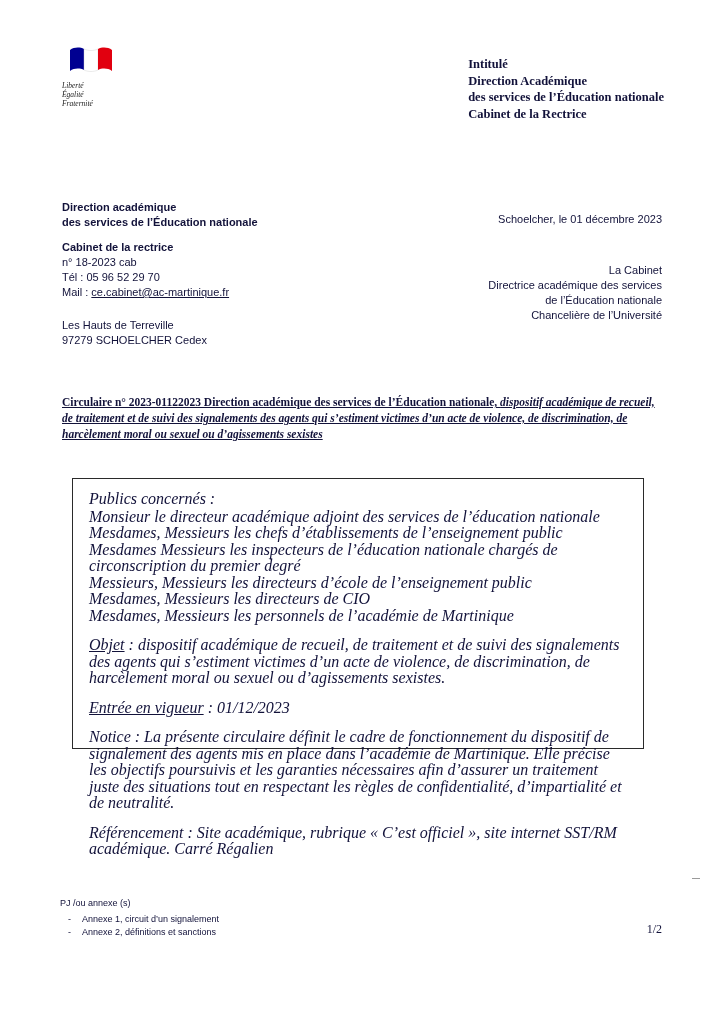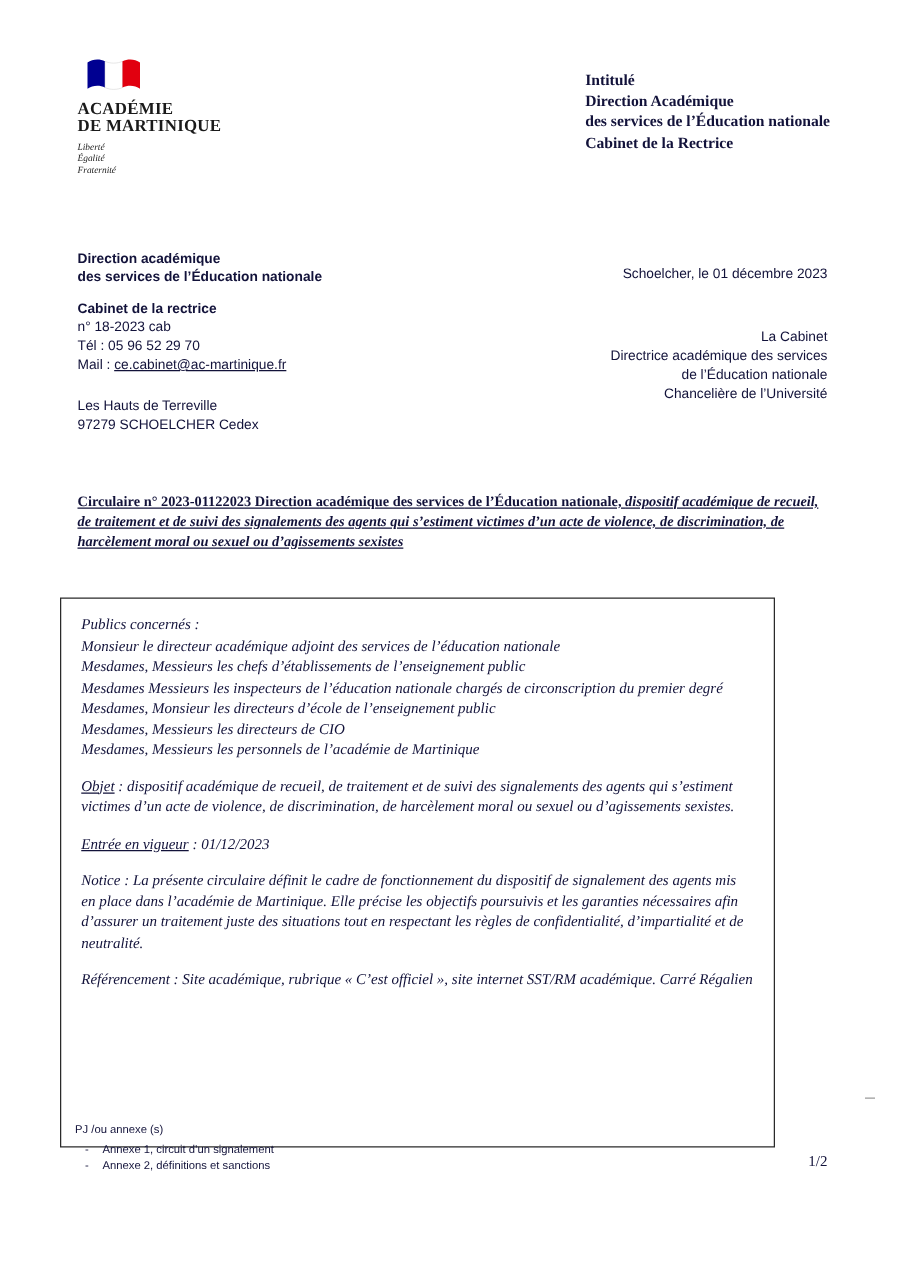--- a/index.html
+++ b/index.html
@@ -105,30 +105,30 @@
     font-size: 11.5px;
     line-height: 16px;
     color: #12123a;
     font-weight: bold;
   }
   .circ-title u { text-decoration: underline; }
   .circ-title .it { font-style: italic; }
   
   .box {
     position: absolute;
-    left: 48px;
+    left: 72px;
     top: 478px;
     width: 572px;
-    height: 440px;
+    height: 271px;
     border: 1px solid #2a2a2a;
     box-sizing: border-box;
     padding: 12px 16px 10px 16px;
     font-family: "Liberation Serif", serif;
     font-style: italic;
-    font-size: 12px;
+    font-size: 16px;
     line-height: 16.5px;
     color: #12123a;
   }
   .box .pub-head { margin-bottom: 1px; }
   .box ul { list-style: none; margin: 0; padding: 0; }
   .box li { margin: 0; }
   .box .sect { margin-top: 13px; }
   .box u { text-decoration: underline; }
   
   .pj {
@@ -168,24 +168,20 @@
 <body>
 
 <div class="page">
 
   <div class="logo-block">
     <svg class="flag" viewBox="0 0 46 30">
       <path d="M2,4 C6,1 12,1 16,3 L16,24 C12,22 6,22 2,25 Z" fill="#000091"></path>
       <path d="M16,3 C20,5 26,5 30,3 L30,24 C26,26 20,26 16,24 Z" fill="#ffffff" stroke="#cccccc" stroke-width="0.4"></path>
       <path d="M30,3 C34,1 40,1 44,4 L44,25 C40,22 34,22 30,24 Z" fill="#e1000f"></path>
     </svg>
-    <div class="academie-name">
-      <div>ACADÉMIE</div>
-      <div>DE MARTINIQUE</div>
-    </div>
     <div class="devise">
       <div>Liberté</div>
       <div>Égalité</div>
       <div>Fraternité</div>
     </div>
   </div>
 
   <div class="header-right">
     <div>Intitulé</div>
     <div>Direction Académique</div>
@@ -221,21 +217,21 @@
   <div class="circ-title">
     <u><span>Circulaire n° 2023-01122023 Direction académique des services</span><span> de l’Éducation nationale, </span><span class="it">dispositif académique de recueil, de traitement et de suivi des signalements des agents qui s’estiment victimes d’un acte de violence, de discrimination, de harcèlement moral ou sexuel ou d’agissements sexistes</span></u>
   </div>
 
   <div class="box">
     <div class="pub-head">Publics concernés :</div>
     <ul>
       <li>Monsieur le directeur académique adjoint des services de l’éducation nationale</li>
       <li>Mesdames, Messieurs les chefs d’établissements de l’enseignement public</li>
       <li>Mesdames Messieurs les inspecteurs de l’éducation nationale chargés de circonscription du premier degré</li>
-      <li>Mesdames, Monsieur les directeurs d’école de l’enseignement public</li>
+      <li>Messieurs, Messieurs les directeurs d’école de l’enseignement public</li>
       <li>Mesdames, Messieurs les directeurs de CIO</li>
       <li>Mesdames, Messieurs les personnels de l’académie de Martinique</li>
     </ul>
 
     <div class="sect">
       <u>Objet</u><span> : dispositif académique de recueil, de traitement et de suivi des signalements des agents qui s’estiment victimes d’un acte de violence, de discrimination, de harcèlement moral ou sexuel ou d’agissements sexistes.</span>
     </div>
 
     <div class="sect">
       <u>Entrée en vigueur</u><span> : 01/12/2023</span>

